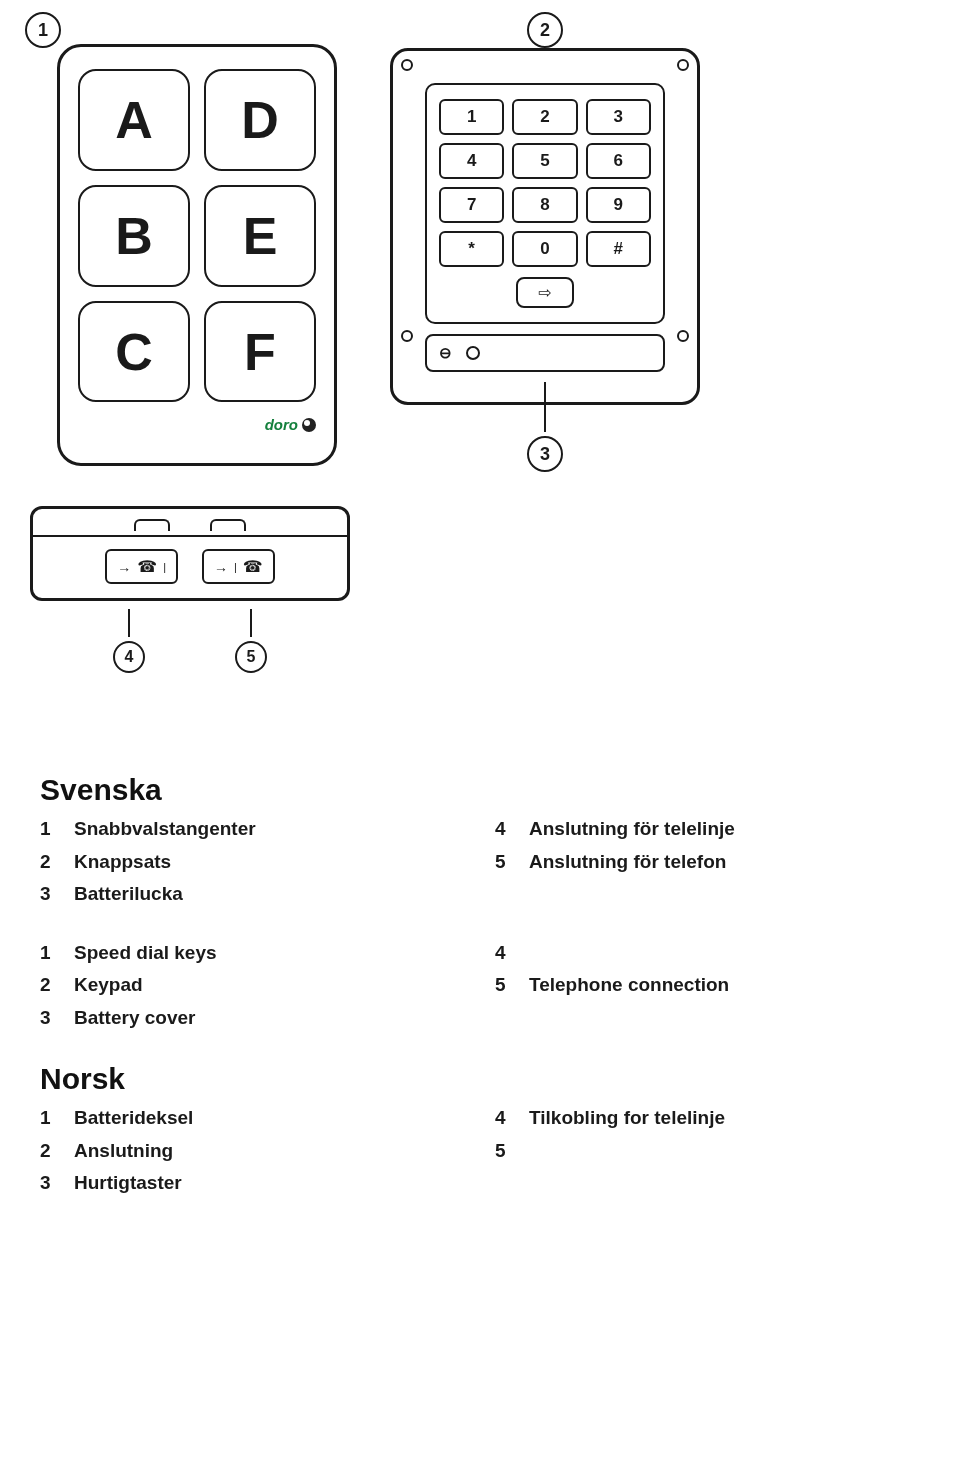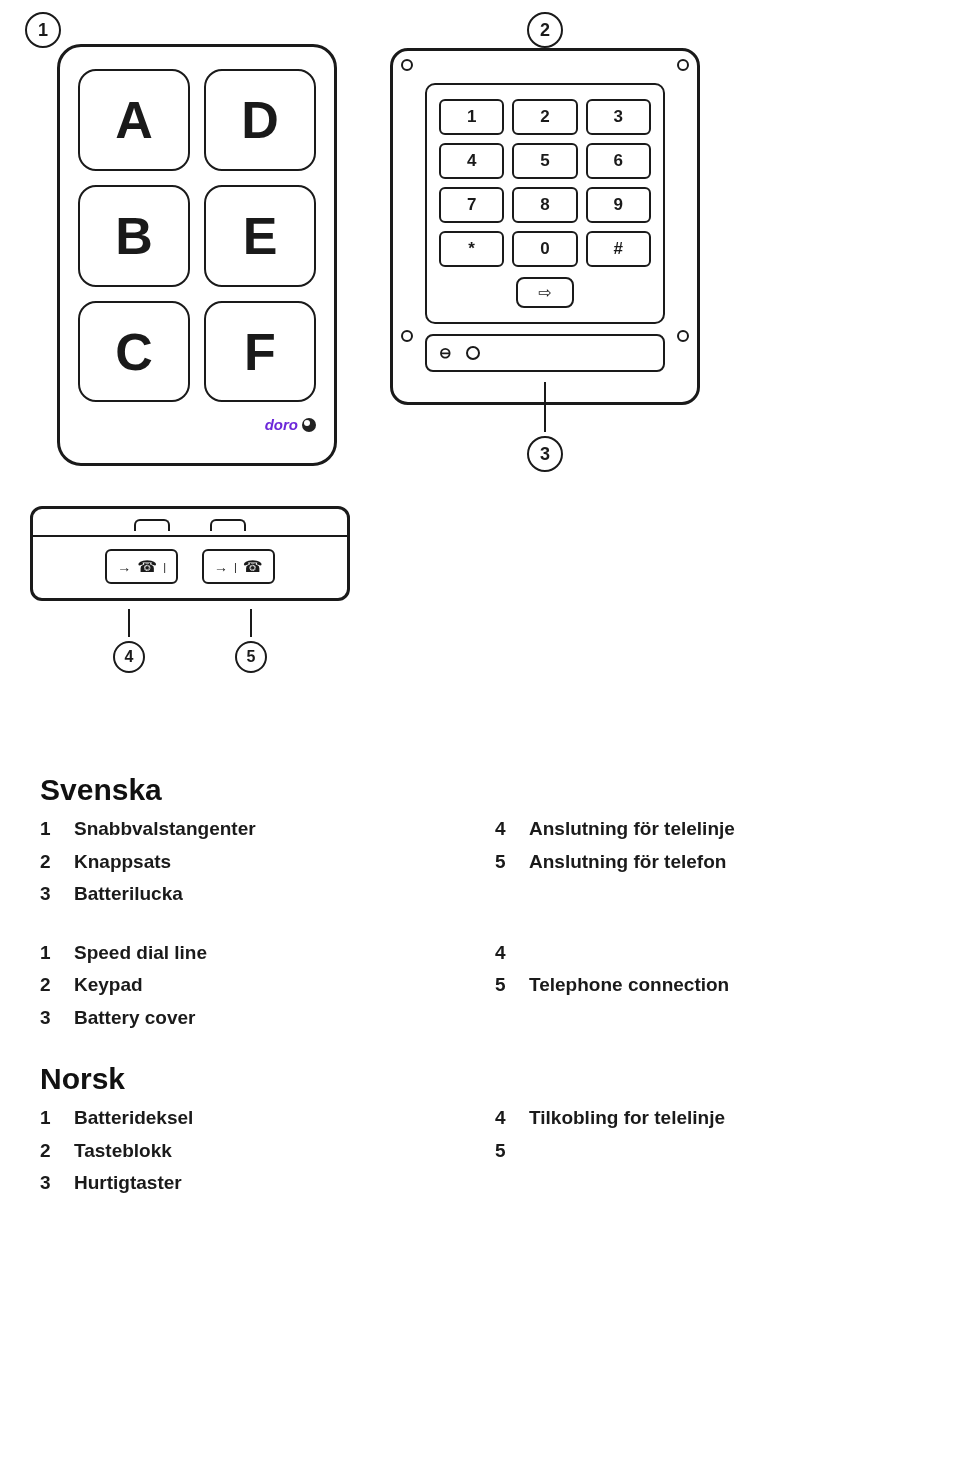--- a/index.html
+++ b/index.html
@@ -69,21 +69,21 @@
       display: flex; align-items: center; justify-content: center;
       font-size: 52px; font-weight: 900;
       background: #fff;
     }
     .doro-logo {
       text-align: right;
       margin-top: 14px;
       font-size: 15px;
       font-style: italic;
       font-weight: bold;
-      color: #6d28d9;
+      color: #15803d;
       display: flex;
       align-items: center;
       justify-content: flex-end;
       gap: 4px;
     }
     .doro-logo .doro-dot {
       width: 14px; height: 14px;
       background: #222;
       border-radius: 50%;
       display: inline-block;
@@ -465,21 +465,21 @@
             <span class="item-text">Anslutning för telefon</span>
           </div>
         </div>
       </div>
     </div>
     <div class="lang-section">
       <div class="items-row">
         <div>
           <div class="item-line">
             <span class="item-num">1</span>
-            <span class="item-text">Speed dial line</span>
+            <span class="item-text">Speed dial keys</span>
           </div>
           <div class="item-line">
             <span class="item-num">2</span>
             <span class="item-text">Keypad</span>
           </div>
           <div class="item-line">
             <span class="item-num">3</span>
             <span class="item-text">Battery cover</span>
           </div>
         </div>
@@ -497,21 +497,21 @@
     <div class="lang-section">
       <div class="lang-title">Norsk</div>
       <div class="items-row">
         <div>
           <div class="item-line">
             <span class="item-num">1</span>
             <span class="item-text">Batterideksel</span>
           </div>
           <div class="item-line">
             <span class="item-num">2</span>
-            <span class="item-text">Tasteblokk</span>
+            <span class="item-text">Anslutning</span>
           </div>
           <div class="item-line">
             <span class="item-num">3</span>
             <span class="item-text">Hurtigtaster</span>
           </div>
         </div>
         <div>
           <div class="item-line">
             <span class="item-num">4</span>
             <span class="item-text">Tilkobling for telelinje</span>

